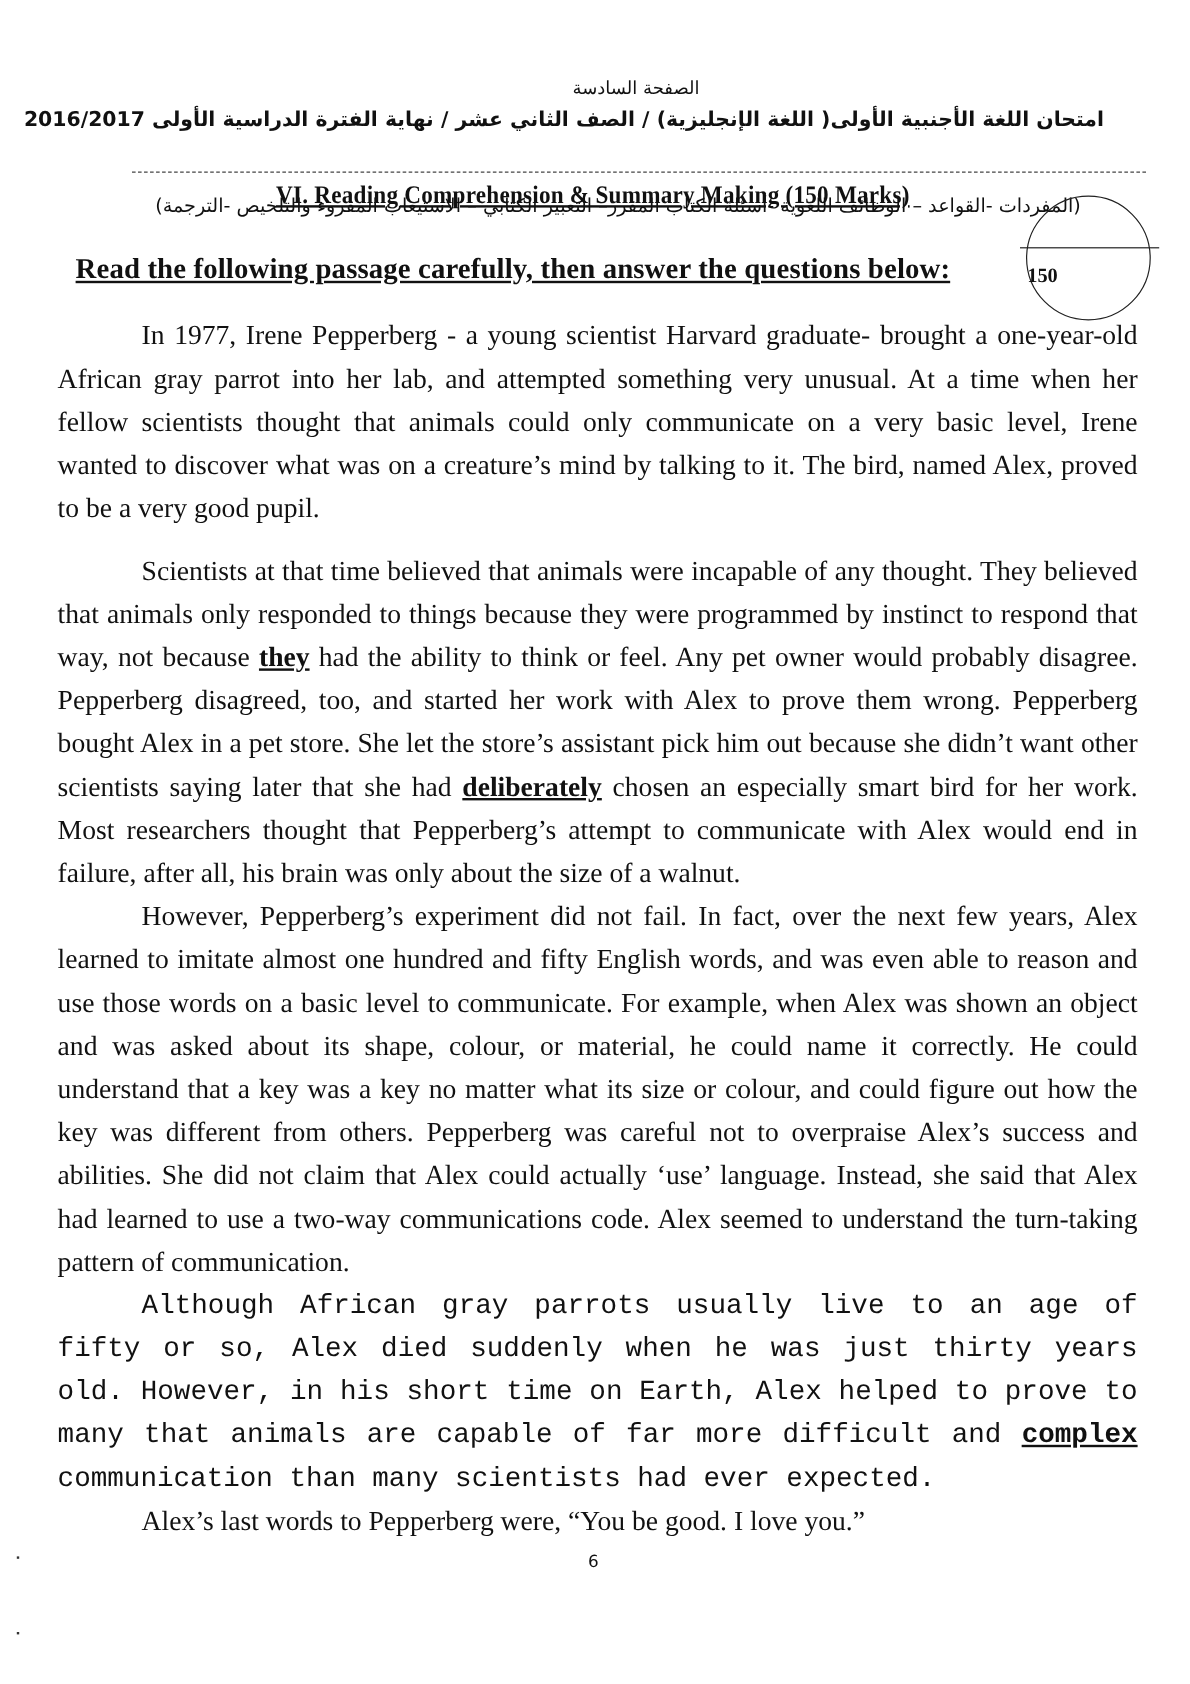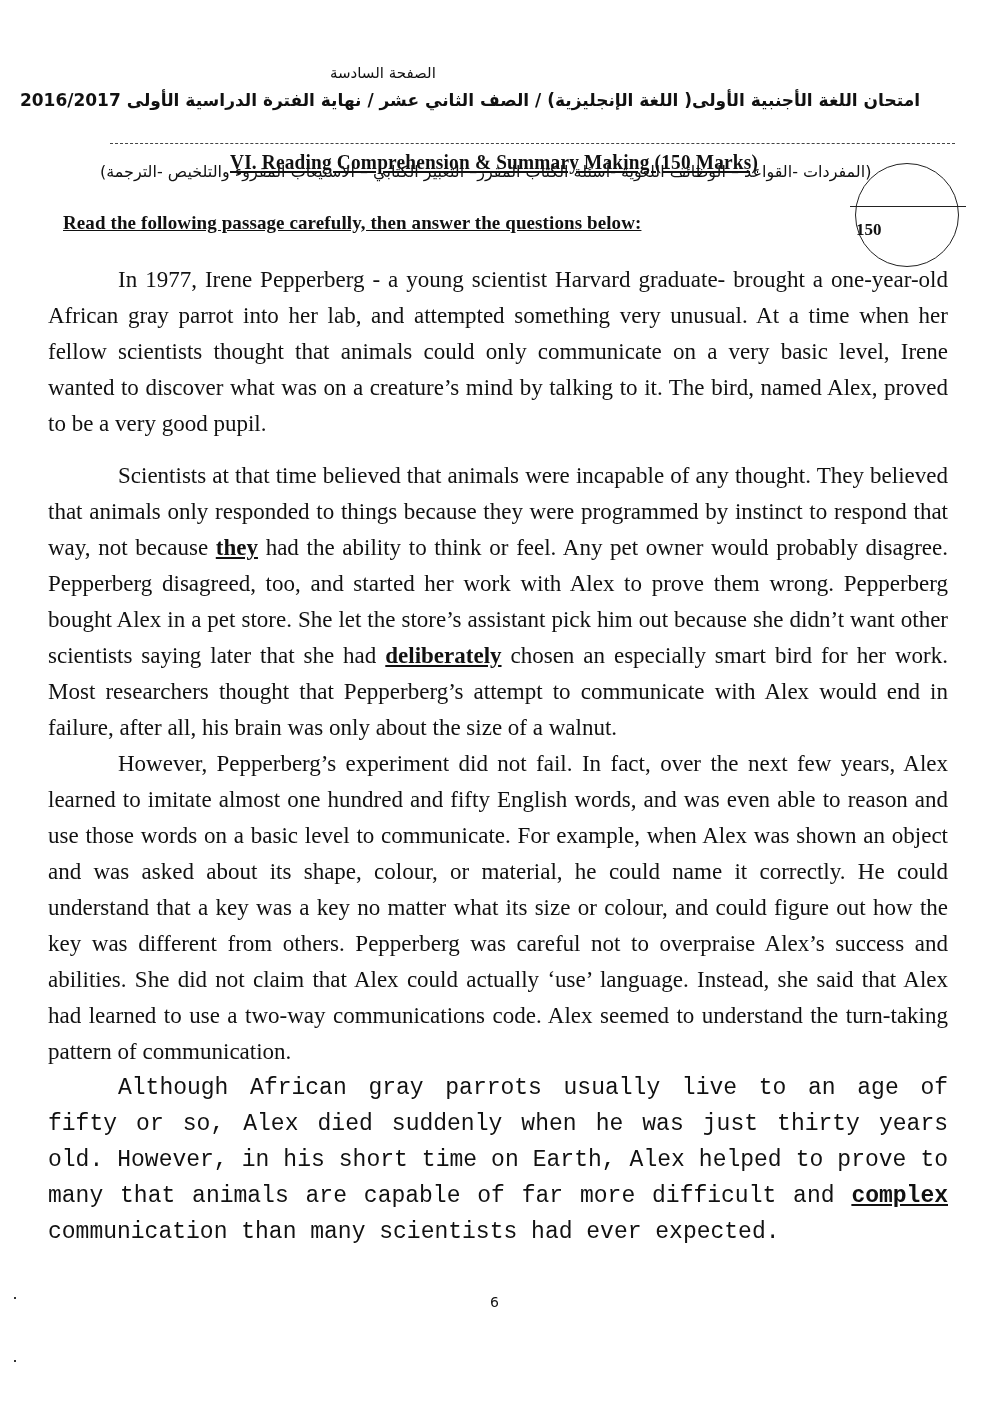--- a/index.html
+++ b/index.html
@@ -13,21 +13,21 @@
       position: relative;
       overflow: hidden;
       color: #111111;
       font-family: "Liberation Serif", "DejaVu Serif", serif;
     }
     .ar-header {
       position: absolute;
       left: 100px;
       width: 860px;
       direction: rtl;
-      text-align: left;
+      text-align: center;
       font-family: "DejaVu Sans", sans-serif;
       color: #111;
     }
     .ar-page-title {
       top: 64px;
       font-size: 15px;
       left: 330px;
       width: 400px;
     }
     .ar-exam-title {
@@ -92,21 +92,21 @@
       right: 0;
       top: 56px;
       text-align: left;
       font-size: 17px;
       font-weight: bold;
     }
     .instruction {
       position: absolute;
       left: 63px;
       top: 212px;
-      font-size: 19px;
+      font-size: 24px;
       font-weight: bold;
       text-decoration: underline;
       white-space: nowrap;
       letter-spacing: 0.1px;
     }
     .passage {
       position: absolute;
       left: 48px;
       top: 262px;
       width: 900px;
@@ -155,18 +155,19 @@
   <div class="marks-value">150</div>
 </div>
 
 <div class="instruction">Read the following passage carefully, then answer the questions below:</div>
 
 <div class="passage">
   <p class="p1">In 1977, Irene Pepperberg - a young scientist Harvard graduate- brought a one-year-old African gray parrot into her lab, and attempted something very unusual. At a time when her fellow scientists thought that animals could only communicate on a very basic level, Irene wanted to discover what was on a creature’s mind by talking to it. The bird, named Alex, proved to be a very good pupil.</p>
   <p class="p2"><span>Scientists at that time believed that animals were incapable of any thought. They believed that animals only responded to things because they were programmed by instinct to respond that way, not because </span><span class="key-word">they</span><span> had the ability to think or feel. Any pet owner would probably disagree. Pepperberg disagreed, too, and started her work with Alex to prove them wrong. Pepperberg bought Alex in a pet store. She let the store’s assistant pick him out because she didn’t want other scientists saying later that she had </span><span class="key-word">deliberately</span><span> chosen an especially smart bird for her work. Most researchers thought that Pepperberg’s attempt to communicate with Alex would end in failure, after all, his brain was only about the size of a walnut.</span></p>
   <p class="p3">However, Pepperberg’s experiment did not fail. In fact, over the next few years, Alex learned to imitate almost one hundred and fifty English words, and was even able to reason and use those words on a basic level to communicate. For example, when Alex was shown an object and was asked about its shape, colour, or material, he could name it correctly. He could understand that a key was a key no matter what its size or colour, and could figure out how the key was different from others. Pepperberg was careful not to overpraise Alex’s success and abilities. She did not claim that Alex could actually ‘use’ language. Instead, she said that Alex had learned to use a two-way communications code. Alex seemed to understand the turn-taking pattern of communication.</p>
   <p class="p4"><span>Although African gray parrots usually live to an age of fifty or so, Alex died suddenly when he was just thirty years old. However, in his short time on Earth, Alex helped to prove to many that animals are capable of far more difficult and </span><span class="key-word">complex</span><span> communication than many scientists had ever expected.</span></p>
+  <p class="p5">Alex’s last words to Pepperberg were, “You be good. I love you.”</p>
 </div>
 
 <div class="page-number">6</div>
 
 <div class="speck" style="left:14px; top:1297px;"></div>
 <div class="speck" style="left:14px; top:1360px;"></div>
 
 </body></html>

